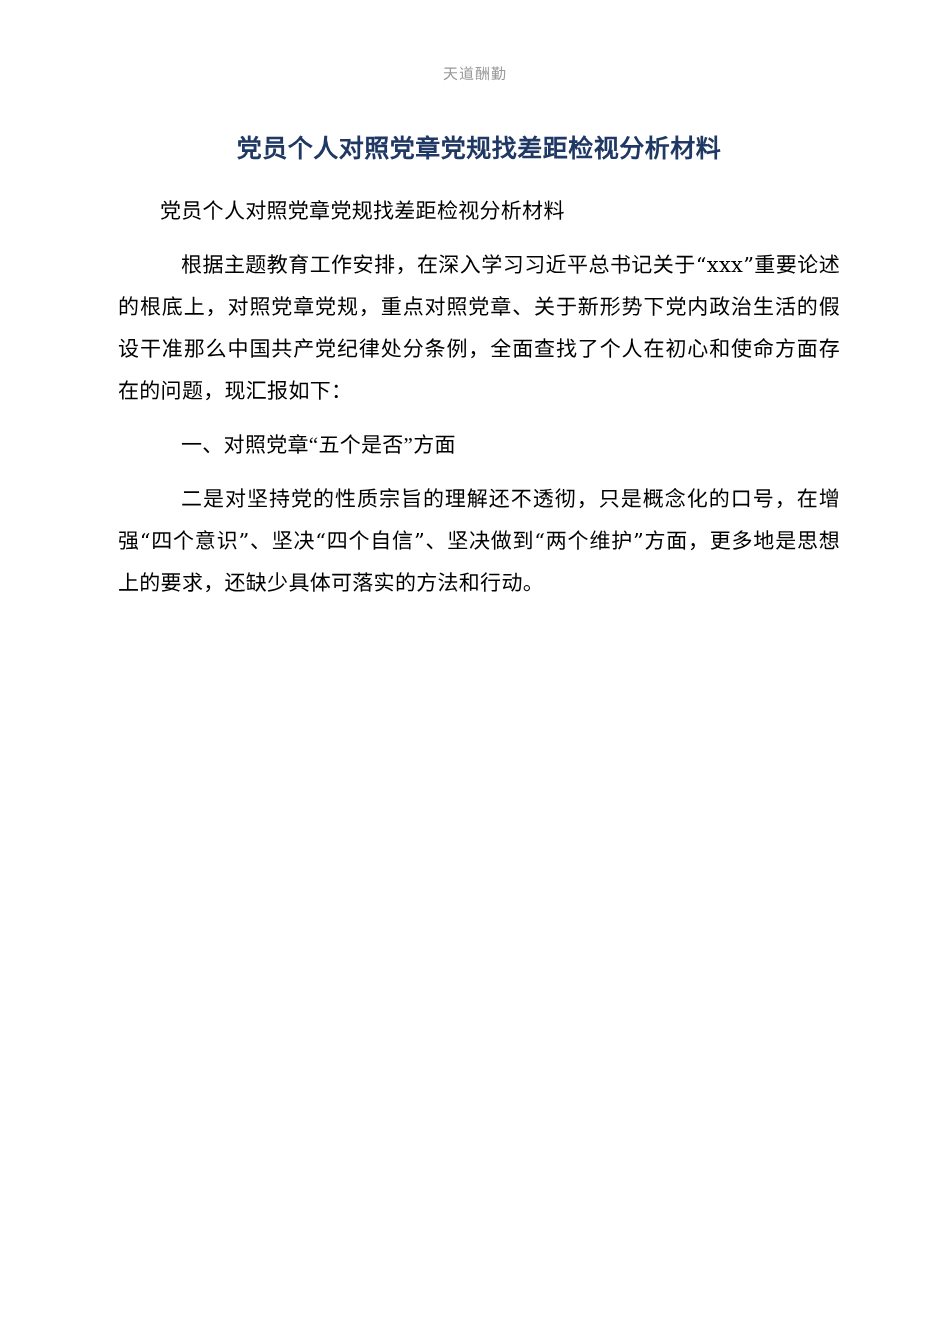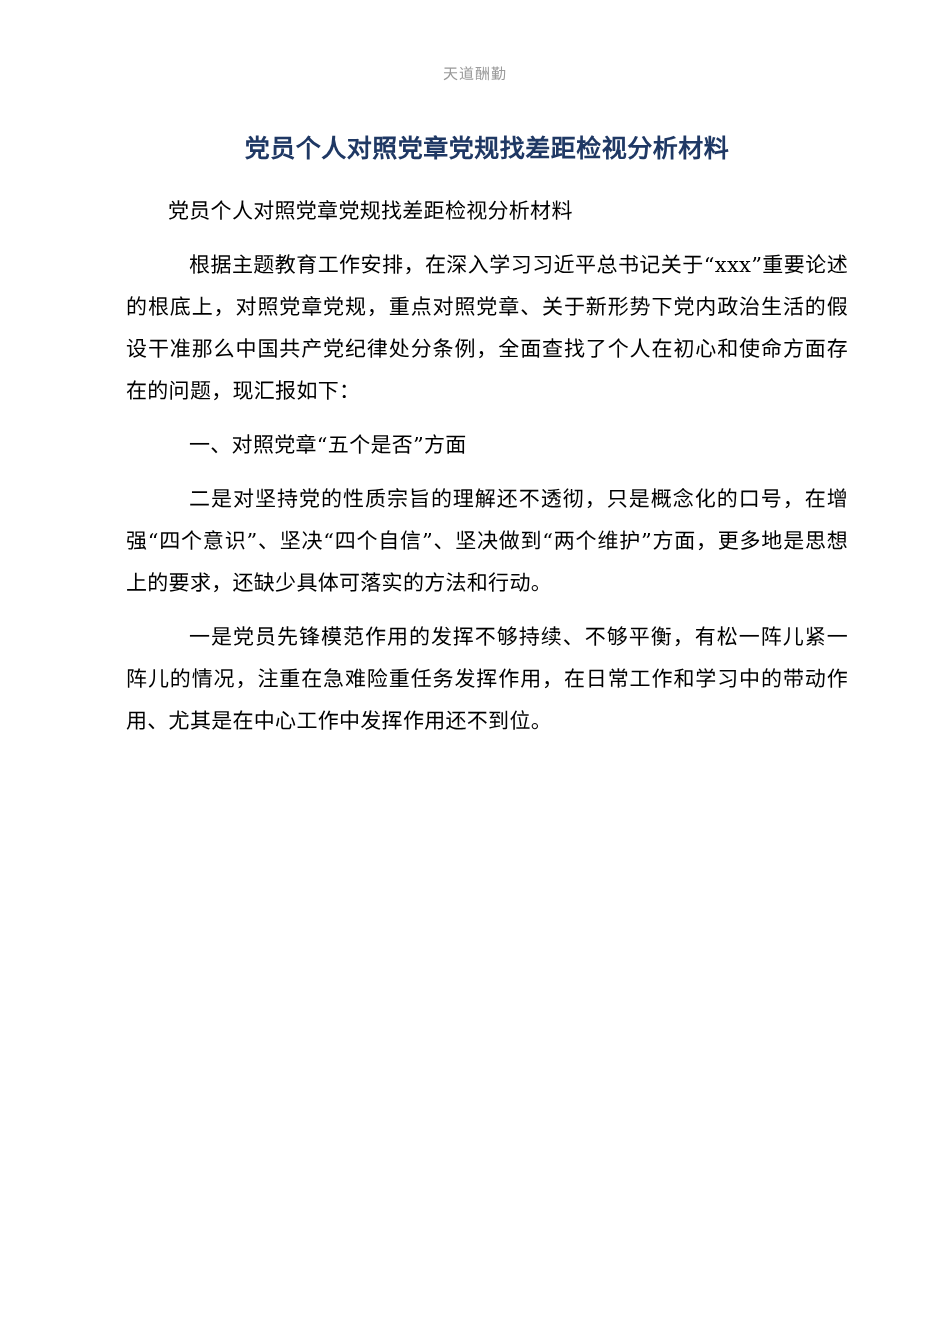--- a/index.html
+++ b/index.html
@@ -29,21 +29,21 @@
     width: 950px;
     text-align: center;
     font-size: 15px;
     color: #9a9a9a;
     letter-spacing: 1px;
     font-family: "DejaVu Sans", "Liberation Sans", sans-serif;
   }
   .content {
     position: absolute;
     top: 128px;
-    left: 126px;
+    left: 118px;
     width: 722px;
   }
   .doc-title {
     font-size: 25px;
     font-weight: bold;
     color: #1f3864;
     text-align: center;
     letter-spacing: 0.5px;
     margin: 0 0 26px 0;
     font-family: "DejaVu Serif", "Liberation Serif", serif;
@@ -53,20 +53,21 @@
     line-height: 42px;
     text-align: justify;
     margin: 0 0 12px 0;
     color: #000;
     letter-spacing: 0.3px;
   }
   .indent-1 { text-indent: 42px; }
   .indent-2 { text-indent: 63px; }
   .section-head {
     text-indent: 63px;
+    font-family: Liberation Serif, serif;
   }
 </style>
 </head>
 <body>
 
 <div class="page">
 
   <div class="watermark">天道酬勤</div>
 
   <div class="content">
@@ -78,16 +79,15 @@
     <p class="para indent-2">根据主题教育工作安排，在深入学习习近平总书记关于“xxx”重要论述的根底上，对照党章党规，重点对照党章、关于新形势下党内政治生活的假设干准那么中国共产党纪律处分条例，全面查找了个人在初心和使命方面存在的问题，现汇报如下：</p>
 
     <p class="para section-head">一、对照党章“五个是否”方面</p>
 
 
 
     <p class="para indent-2">二是对坚持党的性质宗旨的理解还不透彻，只是概念化的口号，在增强“四个意识”、坚决“四个自信”、坚决做到“两个维护”方面，更多地是思想上的要求，还缺少具体可落实的方法和行动。</p>
 
 
 
-    <p class="para indent-2">一是党员先锋模范作用的发挥不够持续、不够平衡，有松一阵儿紧一阵儿的情况，注重在急难险重任务发挥作用，在日常工作和学习中的带动作用、尤其是在中心工作中发挥作用还不到位。</p>
 
   </div>
 </div>
 
 </body></html>

